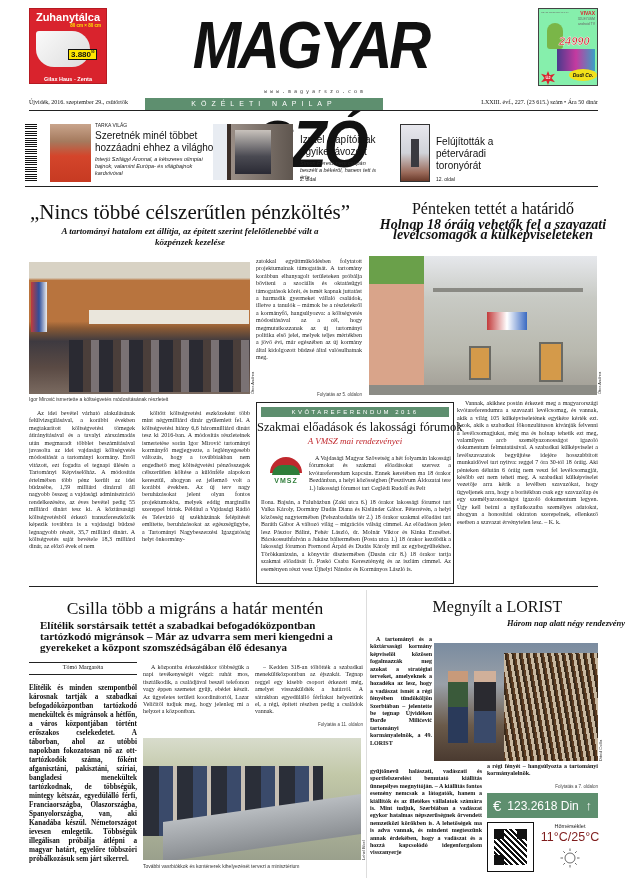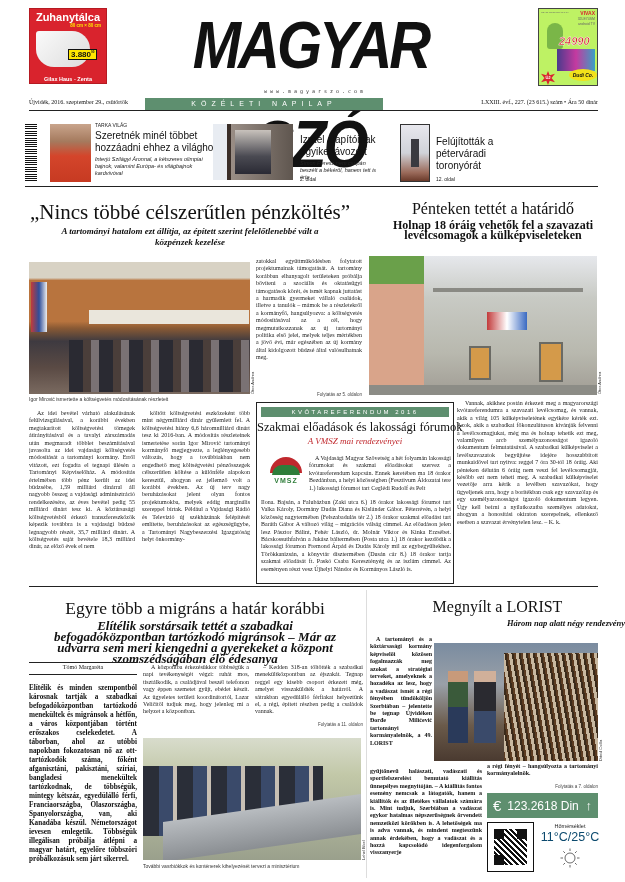--- a/index.html
+++ b/index.html
@@ -23,21 +23,21 @@
   <div style="color:#ffe600;font-family:'Liberation Sans',sans-serif;font-weight:bold;font-size:4.5px;text-align:right;padding-right:5px">80 cm × 80 cm</div>
   <div style="position:absolute;left:6px;top:22px;width:54px;height:36px;background:linear-gradient(135deg,#fafafa,#dcdcdc);border-radius:3px 18px 18px 18px"></div>
   <div style="position:absolute;left:38px;top:40px;background:#ffe600;border:1px solid #111;padding:0 2px;font-family:'Liberation Sans',sans-serif;font-weight:bold;font-size:8px;color:#111"><span>3.880</span><sup style="font-size:3px">00</sup></div>
   <div style="position:absolute;left:68px;top:36px;color:#d9232d;font-weight:bold;font-size:12px;font-family:'Liberation Sans',sans-serif">!</div>
   <div style="position:absolute;bottom:1px;left:0;right:0;text-align:center;color:#fff;font-family:'Liberation Sans',sans-serif;font-weight:bold;font-size:5.5px">Gilax Haus - Zenta</div>
 </div>
 
 <div class="abs" style="left:148px;top:2px;width:325px;height:86px;font-family:'Liberation Sans',sans-serif;font-weight:bold;font-style:italic;font-size:58px;letter-spacing:-3px;line-height:86px;text-align:center;color:#111;transform:scaleY(1.15);transform-origin:center">MAGYAR SZÓ</div>
 <div class="abs" style="left:215px;top:88px;width:200px;text-align:center;font-family:'DejaVu Sans Mono',monospace;font-size:5px;letter-spacing:3px;color:#333">www.magyarszo.com</div>
 
-<div class="abs" style="left:538px;top:8px;width:60px;height:78px;border:1px solid #444;background:#bef264;overflow:hidden">
+<div class="abs" style="left:538px;top:8px;width:60px;height:78px;border:1px solid #444;background:#86efac;overflow:hidden">
   <div style="font-size:2.5px;font-family:'Liberation Sans',sans-serif;color:#666;position:absolute;left:2px;top:2px">32"HD ReadySMART TV</div>
   <div style="font-size:5px;font-weight:bold;color:#d9232d;font-family:'Liberation Sans',sans-serif;position:absolute;right:2px;top:1px">VIVAX</div>
   <div style="font-size:3.5px;color:#666;font-family:'Liberation Sans',sans-serif;position:absolute;right:2px;top:8px">32LE74SM</div>
   <div style="font-size:3.5px;color:#666;font-family:'Liberation Sans',sans-serif;position:absolute;right:2px;top:13px">android TV</div>
   <div style="position:absolute;left:8px;top:14px;width:16px;height:26px;background:#7ab648;border-radius:8px 8px 3px 3px"></div>
   <div style="position:absolute;left:20px;top:26px;font-family:'Liberation Sans',sans-serif;font-weight:bold;font-style:italic;font-size:11px;color:#d9232d;-webkit-text-stroke:0.4px #fff">24990</div>
   <div style="position:absolute;left:18px;top:40px;width:38px;height:22px;background:linear-gradient(90deg,#4a3a8c,#c43aa0,#3aa0c4)"></div>
   <div style="position:absolute;left:30px;top:60px;width:28px;height:12px;background:#f2e11a;border-radius:50%;font-family:'Liberation Sans',sans-serif;font-weight:bold;font-style:italic;font-size:5px;text-align:center;line-height:12px">Dudi Co.</div>
   <div style="position:absolute;left:2px;top:62px;width:14px;height:14px;background:#d9232d;color:#fff;font-size:4px;font-weight:bold;font-family:'Liberation Sans',sans-serif;text-align:center;line-height:14px;clip-path:polygon(50% 0,62% 30%,100% 20%,75% 50%,100% 80%,62% 70%,50% 100%,38% 70%,0 80%,25% 50%,0 20%,38% 30%)">ÚJ</div>
 </div>
@@ -102,36 +102,36 @@
   <div style="position:absolute;left:9px;top:52px;width:40px;height:40px">
     <div style="position:absolute;left:4px;top:2px;width:32px;height:16px;background:#c0282d;border-radius:16px 16px 0 0"></div>
     <div style="position:absolute;left:6px;top:10px;width:28px;height:10px;background:#2e7d3a;border-radius:14px 14px 0 0"></div>
     <div style="position:absolute;left:0;top:22px;width:40px;text-align:center;font-family:'Liberation Sans',sans-serif;font-weight:bold;font-size:7px;color:#2e7d3a;letter-spacing:1px">VMSZ</div>
   </div>
   <div class="txt" style="position:absolute;left:52px;top:52px;width:142px;height:44px;text-indent:6px">A Vajdasági Magyar Szövetség a hét folyamán lakossági fórumokat és szakmai előadásokat szervez a kvótareferendum kapcsán. Ennek keretében ma 18 órakor Bezdánban, a helyi közösségben (Fesztivum Áldozatai tere 1.) lakossági fórumot tart Ceglédi Rudolf és Pelt</div>
   <div class="txt" style="position:absolute;left:4px;top:96px;width:190px;height:82px">Ilona. Bajsán, a Falubázban (Zaki utca 6.) 18 órakor lakossági fórumot tart Valka Károly, Dormány Dudás Diana és Kislánder Gábor. Péterrévén, a helyi közösség nagytermében (Felszabadulás tér 2.) 18 órakor szakmai előadást tart Baráth Gábor A változó világ – migrációs válság címmel. Az előadáson jelen lesz Pásztor Bálint, Fehér László, dr. Molnár Viktor és Kinka Erzsébet. Bácskossuthfalván a Jukász báltermében (Posta utca 1.) 18 órakor kezdődik a lakossági fórumon Fremond Árpád és Dudás Károly mil az egybegyűltekhez. Törökkanizsán, a könyvtár dísztermében (Dusán cár 8.) 18 órakor tartja szakmai előadását ft. Paskó Csaba Keresztényég és az iszlám címmel. Az eseményen részt vesz Újhelyi Nándor és Kormányos László is.</div>
 </div>
 
 <div class="abs" style="left:368px;top:200px;width:250px;text-align:center;font-size:16px;color:#111">Pénteken tettét a határidő</div>
-<div class="abs" style="left:370px;top:220px;width:246px;text-align:center;font-weight:bold;font-size:12px;line-height:10px">Holnap 18 óráig vehetők fel a szavazati levélcsomagok a külképviseleteken</div>
+<div class="abs" style="left:370px;top:220px;width:246px;text-align:center;font-style:italic;font-weight:bold;font-size:14px;line-height:10px">Holnap 18 óráig vehetők fel a szavazati levélcsomagok a külképviseleteken</div>
 <div class="abs photo" style="left:369px;top:256px;width:228px;height:139px;background:linear-gradient(180deg,#e6e8ec 0%,#c8cac4 30%,#b8b8ae 70%,#a09c94 100%)">
   <div style="position:absolute;left:0;top:0;width:55px;height:139px;background:linear-gradient(180deg,#6aa04a 0 20%,#d9a48a 20% 100%)"></div>
   <div style="position:absolute;left:64px;top:32px;width:150px;height:4px;background:#8a8a84"></div>
   <div style="position:absolute;left:118px;top:56px;width:40px;height:18px;background:linear-gradient(90deg,#c23a3a,#fff,#3a6ac2)"></div>
   <div style="position:absolute;left:100px;top:90px;width:22px;height:34px;background:#d49a4a;border:2px solid #6a6a64"></div>
   <div style="position:absolute;left:170px;top:86px;width:24px;height:40px;background:#d49a4a;border:2px solid #6a6a64"></div>
   <div style="position:absolute;left:0;bottom:0;width:228px;height:10px;background:#8c8c86"></div>
 </div>
 <div class="abs credit" style="left:597px;top:360px;height:34px">Ótos Andrea</div>
 <div class="abs txt" style="left:457px;top:400px;width:141px;height:183px;text-indent:8px">Vannak, akikhez postán érkezett meg a magyarországi kvótareferendumra a szavazati levélcsomag, és vannak, akik a világ 105 külképviseletének egyikére kérték ezt. Azok, akik a szabadkai főkonzulátuson kívánják felvenni a levélcsomagjukat, még ma és holnap tehetik ezt meg, valamilyen arcb személyazonosságot igazoló dokumentum felmutatásával. A szabadkai külképviselet a levélszavazatok begyűjtése idejére hosszabbított munkaidővel tart nyitva: reggel 7 óra 30-tól 18 óráig. Aki pénteken délután 6 óráig nem veszi fel levélcsomagját, később ezt nem teheti meg. A szabadkai külképviselet vezetője arra kérik a levélben szavazókat, hogy ügyeljenek arra, hogy a borítékban csak egy szavazólap és egy személyazonosságot igazoló dokumentum legyen. Úgy kell beírni a nyilatkozatba személyes adatokat, ahogyan a honosítási okiraton szerepelnek, ellenkező esetben a szavazat érvénytelen lesz. – K. k.</div>
 
 <div class="rule" style="left:29px;top:586px;width:569px;height:1px"></div>
 
-<div class="abs" style="left:25px;top:598px;width:340px;text-align:center;font-size:17.5px;color:#111">Egyre több a migráns a határ korábbi</div>
-<div class="abs" style="left:40px;top:620px;width:310px;text-align:center;font-style:italic;font-weight:bold;font-size:13px;line-height:11px">Elítélik sorstársaik tettét a szabadkai befogadóközpontban tartózkodó migránsok – Már az udvarra sem meri kiengedni a gyerekeket a központ szomszédságában élő édesanya</div>
+<div class="abs" style="left:25px;top:598px;width:340px;text-align:center;font-size:17.5px;color:#111">Csilla több a migráns a határ mentén</div>
+<div class="abs" style="left:40px;top:620px;width:310px;text-align:left;font-weight:bold;font-size:11px;line-height:11px">Elítélik sorstársaik tettét a szabadkai befogadóközpontban tartózkodó migránsok – Már az udvarra sem meri kiengedni a gyerekeket a központ szomszédságában élő édesanya</div>
 <div class="rule" style="left:29px;top:662px;width:108px;height:1px"></div>
 <div class="abs" style="left:29px;top:664px;width:108px;text-align:center;font-size:6px">Tómó Margaréta</div>
 <div class="rule" style="left:29px;top:674px;width:108px;height:1px"></div>
 <div class="abs txtb" style="left:29px;top:684px;width:108px;height:196px">Elítélik és minden szempontból károsnak tartják a szabadkai befogadóközpontban tartózkodó menekültek és migránsok a hétfőn, a város központjában történt erőszakos cselekedetet. A táborban, ahol az utóbbi napokban fokozatosan nő az ott-tartózkodók száma, főként afganisztáni, pakisztáni, szíriai, bangladesi menekültek tartózkodnak, de többségük, mintegy kétszáz, egyedülálló férfi, Franciaországba, Olaszországba, Spanyolországba, van, aki Kanadába készül. Németországot ievesen emlegetik. Többségük illegálisan próbálja átlépni a magyar határt, egyelőre többszöri próbálkozásuk sem járt sikerrel.</div>
 
 <div class="abs txt" style="left:143px;top:664px;width:106px;height:66px;text-indent:8px">A központba érkezésükkor többségük a napi tevékenységét végzi: ruhát mos, tisztálkodik, a családjával beszél telefonon vagy éppen szemetet gyűjt, ebédet készít. Az ügyeletes területi koordinátortól, Lazar Veličitől tudjuk meg, hogy jelenleg mi a helyzet a központban.</div>
 <div class="abs txt" style="left:255px;top:664px;width:108px;height:56px;text-indent:8px">– Kedden 318-an töltötték a szabadkai menekültközpontban az éjszakát. Tegnap reggel egy kisebb csoport érkezett még, amelyet visszaküldték a határról. A sátrakban egyedülálló férfiakat helyeztünk el, a régi, épített részben pedig a családok vannak.</div>
 <div class="abs cont" style="left:255px;top:722px;width:108px">Folytatás a 11. oldalon</div>
 
 <div class="abs photo" style="left:143px;top:738px;width:218px;height:122px;background:linear-gradient(180deg,#d8dccc 0%,#c2c8a8 30%,#9aa08c 100%)">
@@ -161,21 +161,21 @@
 </div>
 <div class="abs" style="left:487px;top:822px;width:47px;height:50px;border:1px solid #111;padding:6px">
   <div style="width:33px;height:36px;background:
     linear-gradient(#111,#111) 0 0/10px 10px no-repeat,
     linear-gradient(#111,#111) 100% 0/10px 10px no-repeat,
     linear-gradient(#111,#111) 0 100%/10px 10px no-repeat,
     repeating-linear-gradient(45deg,#111 0 2px,#fff 2px 4px),
     repeating-linear-gradient(-45deg,#111 0 1px,#fff 1px 3px)"></div>
 </div>
 <div class="abs" style="left:540px;top:823px;width:60px;text-align:center;font-family:'Liberation Sans',sans-serif;font-size:5.5px;color:#222">Hőmérséklet</div>
-<div class="abs" style="left:536px;top:830px;width:68px;text-align:center;font-family:'Liberation Sans',sans-serif;font-size:12.5px;color:#0c4a6e">11°C/25°C</div>
+<div class="abs" style="left:536px;top:830px;width:68px;text-align:center;font-family:'Liberation Sans',sans-serif;font-size:12.5px;color:#7f1d1d">11°C/25°C</div>
 <div class="abs" style="left:560px;top:848px;width:20px;height:20px">
   <svg width="20" height="20" viewBox="0 0 20 20">
       <circle cx="10" cy="10" r="5" fill="none" stroke="#444" stroke-width="0.8"></circle>
       <g stroke="#444" stroke-width="0.8">
         <line x1="10" y1="0.5" x2="10" y2="3"></line>
         <line x1="10" y1="17" x2="10" y2="19.5"></line>
         <line x1="0.5" y1="10" x2="3" y2="10"></line>
         <line x1="17" y1="10" x2="19.5" y2="10"></line>
         <line x1="3.3" y1="3.3" x2="5" y2="5"></line>
         <line x1="15" y1="15" x2="16.7" y2="16.7"></line>

